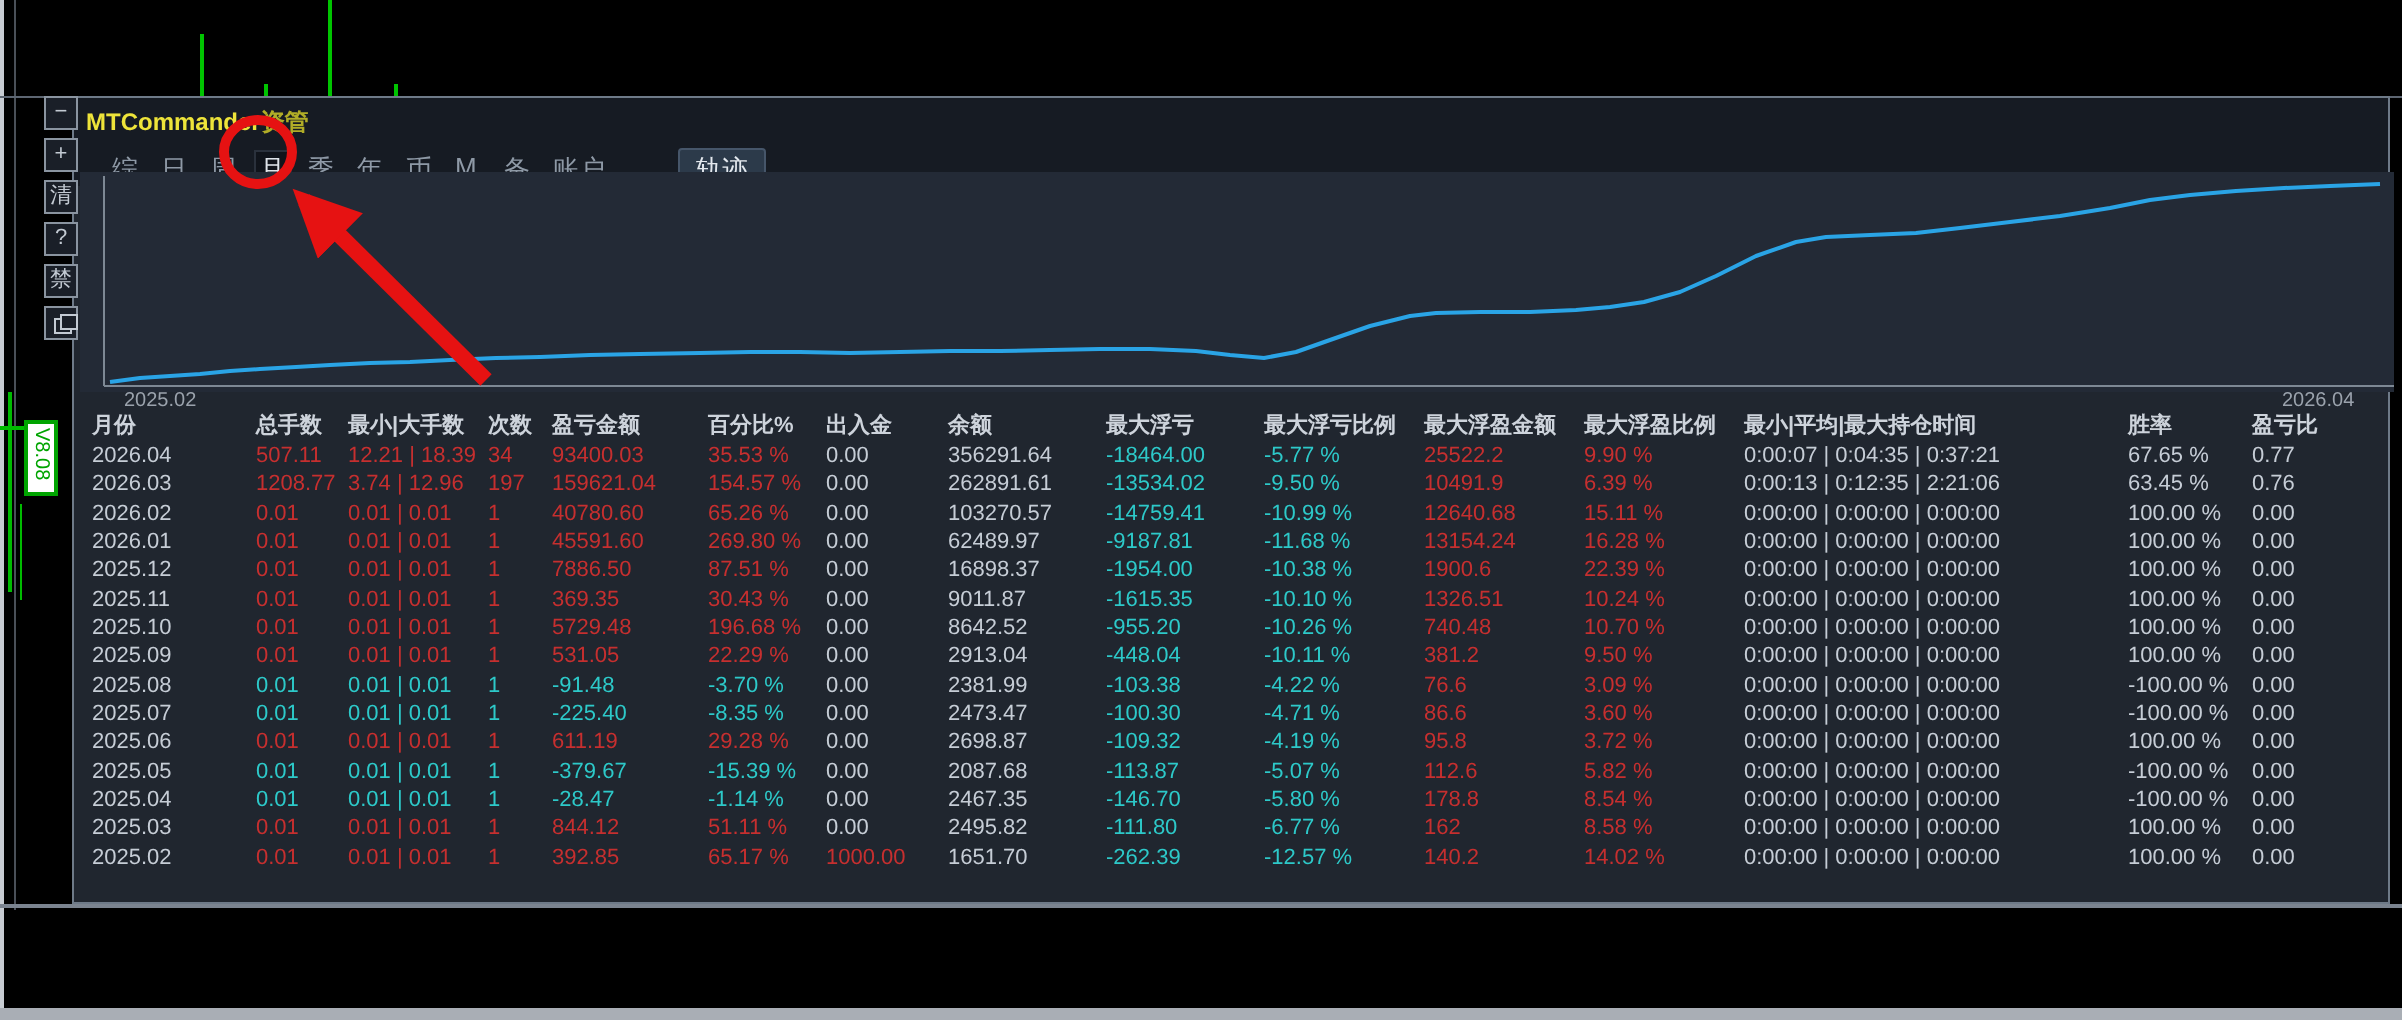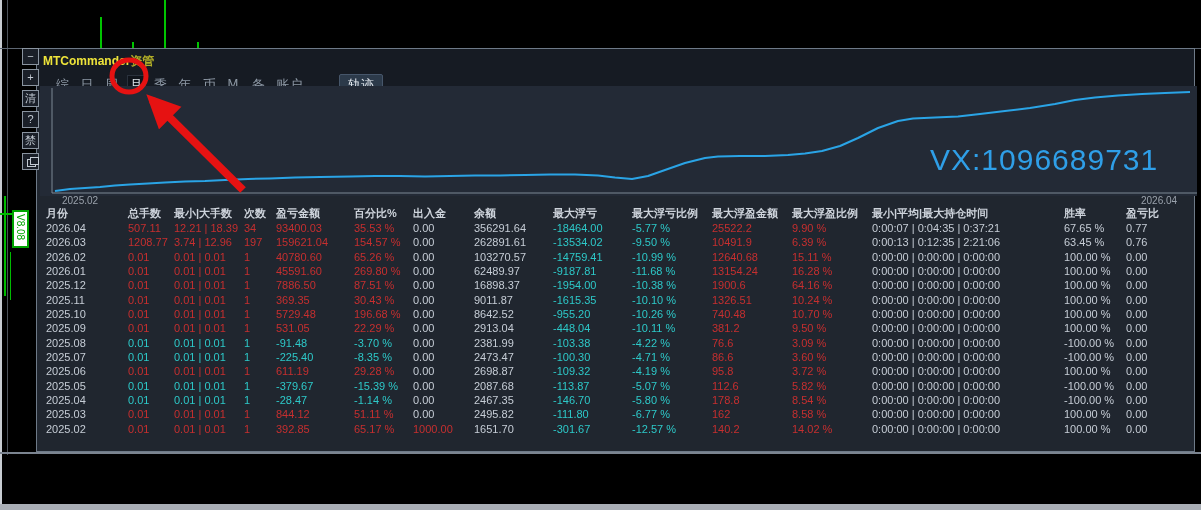--- a/index.html
+++ b/index.html
@@ -101,21 +101,20 @@
   </div>
 
   <svg id="chart-svg" width="1157" height="110">
     <rect x="0" y="0" width="1157" height="110" fill="#232a36"></rect>
     <line x1="12" y1="2" x2="12" y2="107" stroke="#7d8894" stroke-width="1"></line>
     <line x1="12" y1="107" x2="1157" y2="107" stroke="#7d8894" stroke-width="1"></line>
     <polyline id="equity-line" fill="none" stroke-width="2" stroke-linejoin="round" stroke="#2aa4e6" points="15,105 30,103 45,102 60,101 75,99.5 90,98.5 108,97.5 125,96.5 145,95.5 165,95 185,94 208,93 230,92.5 255,91.5 280,91 310,90.5 335,90 360,90 385,90.5 410,90 435,89.5 460,89.5 485,89 510,88.5 535,88.5 558,89.5 575,91.5 592,93 608,90 625,84 645,77 665,72 678,70.5 700,70 725,70 748,69 765,67.5 782,65 800,60 818,52 838,42 858,35 873,32.5 895,31.5 918,30.5 940,28 965,25 990,22 1015,18 1035,14 1055,11.5 1078,9.5 1102,8 1125,7 1150,6"></polyline>
   </svg>
   <div class="axis-label" style="left:62px;top:195px;">2025.02</div>
   <div class="axis-label" style="left:1141px;top:195px;">2026.04</div>
-  <div id="watermark">VX:1096689731</div>
 
   <table id="stats-table">
     <colgroup>
       <col style="width:82px">
         <col style="width:46px">
         <col style="width:70px">
         <col style="width:32px">
       <col style="width:78px">
         <col style="width:59px">
         <col style="width:61px">
@@ -221,21 +220,21 @@
           <td class="r">0.01</td>
           <td class="r">0.01 | 0.01</td>
           <td class="r">1</td>
           <td class="r">7886.50</td>
           <td class="r">87.51 %</td>
           <td class="w">0.00</td>
           <td class="w">16898.37</td>
           <td class="c">-1954.00</td>
           <td class="c">-10.38 %</td>
           <td class="r">1900.6</td>
-          <td class="r">64.16 %</td>
+          <td class="r">22.39 %</td>
           <td class="w">0:00:00 | 0:00:00 | 0:00:00</td>
           <td class="w">100.00 %</td>
           <td class="w">0.00</td>
         </tr>
         <tr>
           <td class="w">2025.11</td>
           <td class="r">0.01</td>
           <td class="r">0.01 | 0.01</td>
           <td class="r">1</td>
           <td class="r">369.35</td>
@@ -388,21 +387,21 @@
         </tr>
         <tr>
           <td class="w">2025.02</td>
           <td class="r">0.01</td>
           <td class="r">0.01 | 0.01</td>
           <td class="r">1</td>
           <td class="r">392.85</td>
           <td class="r">65.17 %</td>
           <td class="r">1000.00</td>
           <td class="w">1651.70</td>
-          <td class="c">-301.67</td>
+          <td class="c">-262.39</td>
           <td class="c">-12.57 %</td>
           <td class="r">140.2</td>
           <td class="r">14.02 %</td>
           <td class="w">0:00:00 | 0:00:00 | 0:00:00</td>
           <td class="w">100.00 %</td>
           <td class="w">0.00</td>
         </tr>
       </tbody>
   </table>
 

